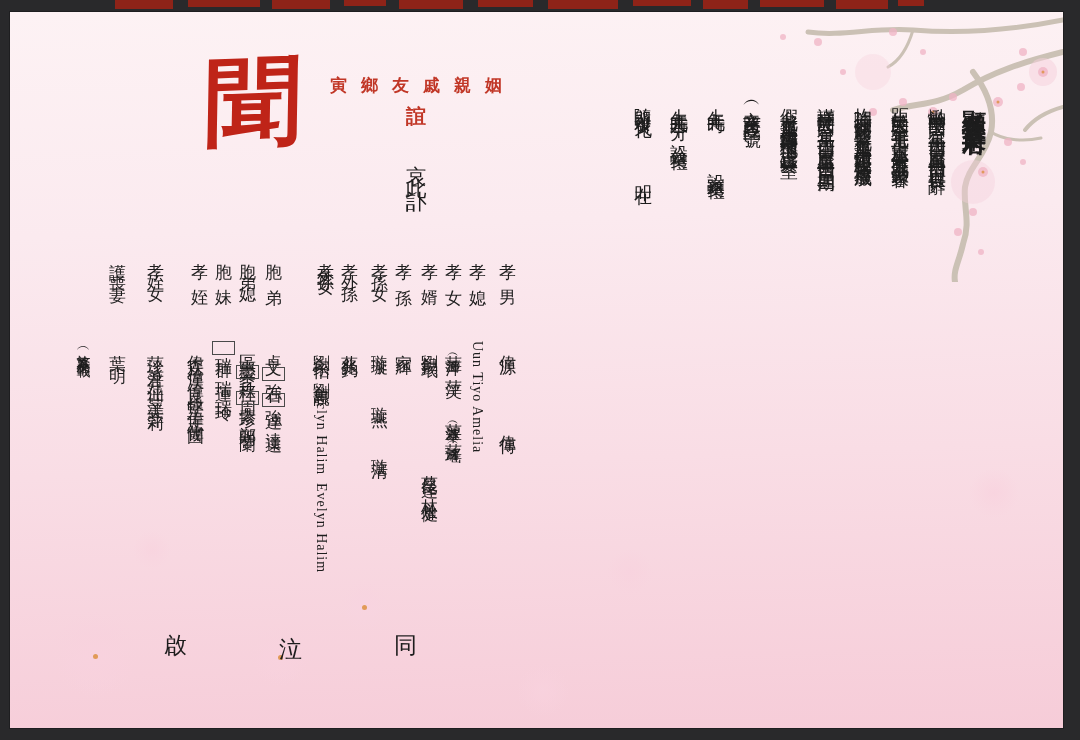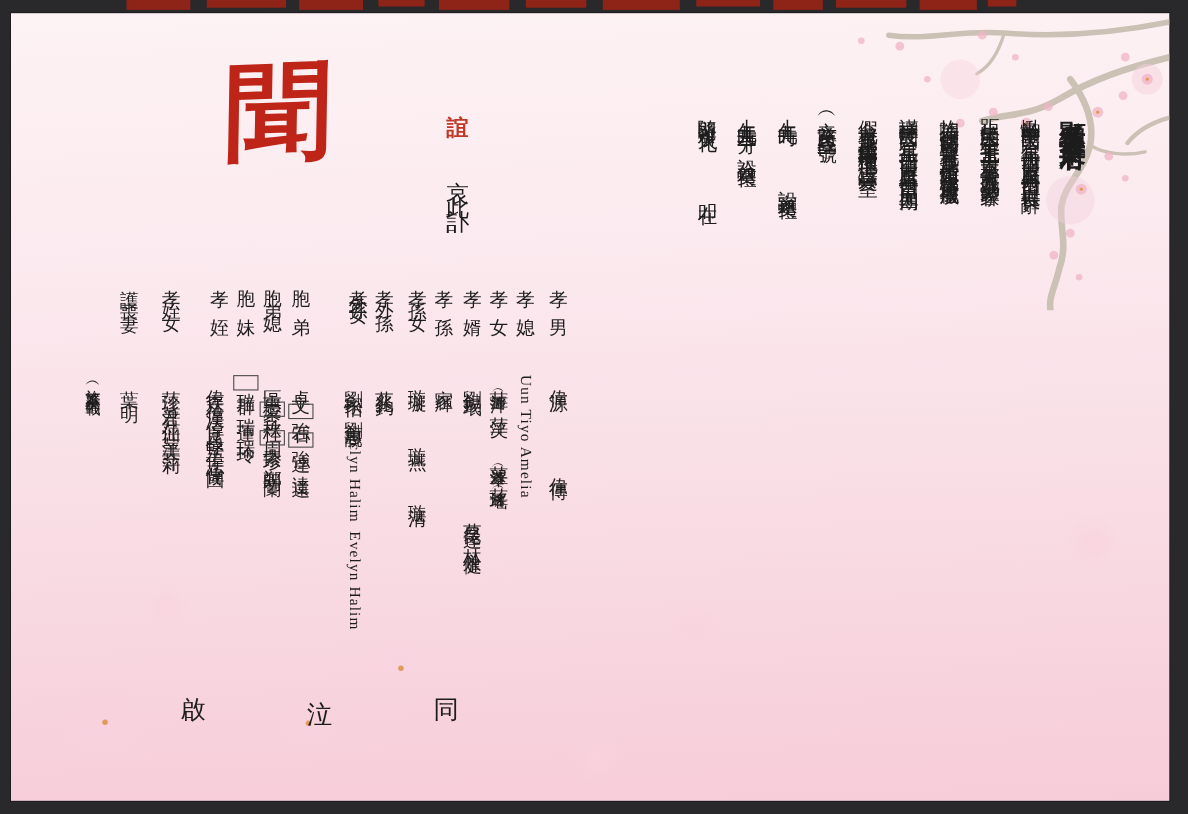--- a/index.html
+++ b/index.html
@@ -141,20 +141,21 @@
   <div class="vt main" style="left:685px;top:82px;">
     <span>上午九時</span><span style="margin-top:55px;">設家奠禮</span>
   </div>
   <div class="vt main" style="left:648px;top:82px;">
     <span>上午九時三十分</span><span style="margin-top:18px;">設公奠禮</span>
   </div>
   <div class="vt main" style="left:612px;top:82px;">
     <span>隨即發引火化</span><span style="margin-top:62px;">叩在</span>
   </div>
 
+  <div class="rel-row" style="left:320px;top:62px;">寅鄉友戚親姻</div>
   <div class="yi" style="left:396px;top:91px;">誼</div>
   <div class="vt grief" style="left:388px;top:136px;">哀此訃</div>
   <div class="wen" style="left:195px;top:43px;">聞</div>
 
   <div class="vt fh h2s" style="left:480px;top:238px;">孝男</div>
   <div class="vt fn" style="left:480px;top:329px;height:330px;">
     <span>偉源</span><span style="margin-top:72px;">偉傳</span>
   </div>
 
   <div class="vt fh h2s" style="left:450px;top:238px;">孝媳</div>

